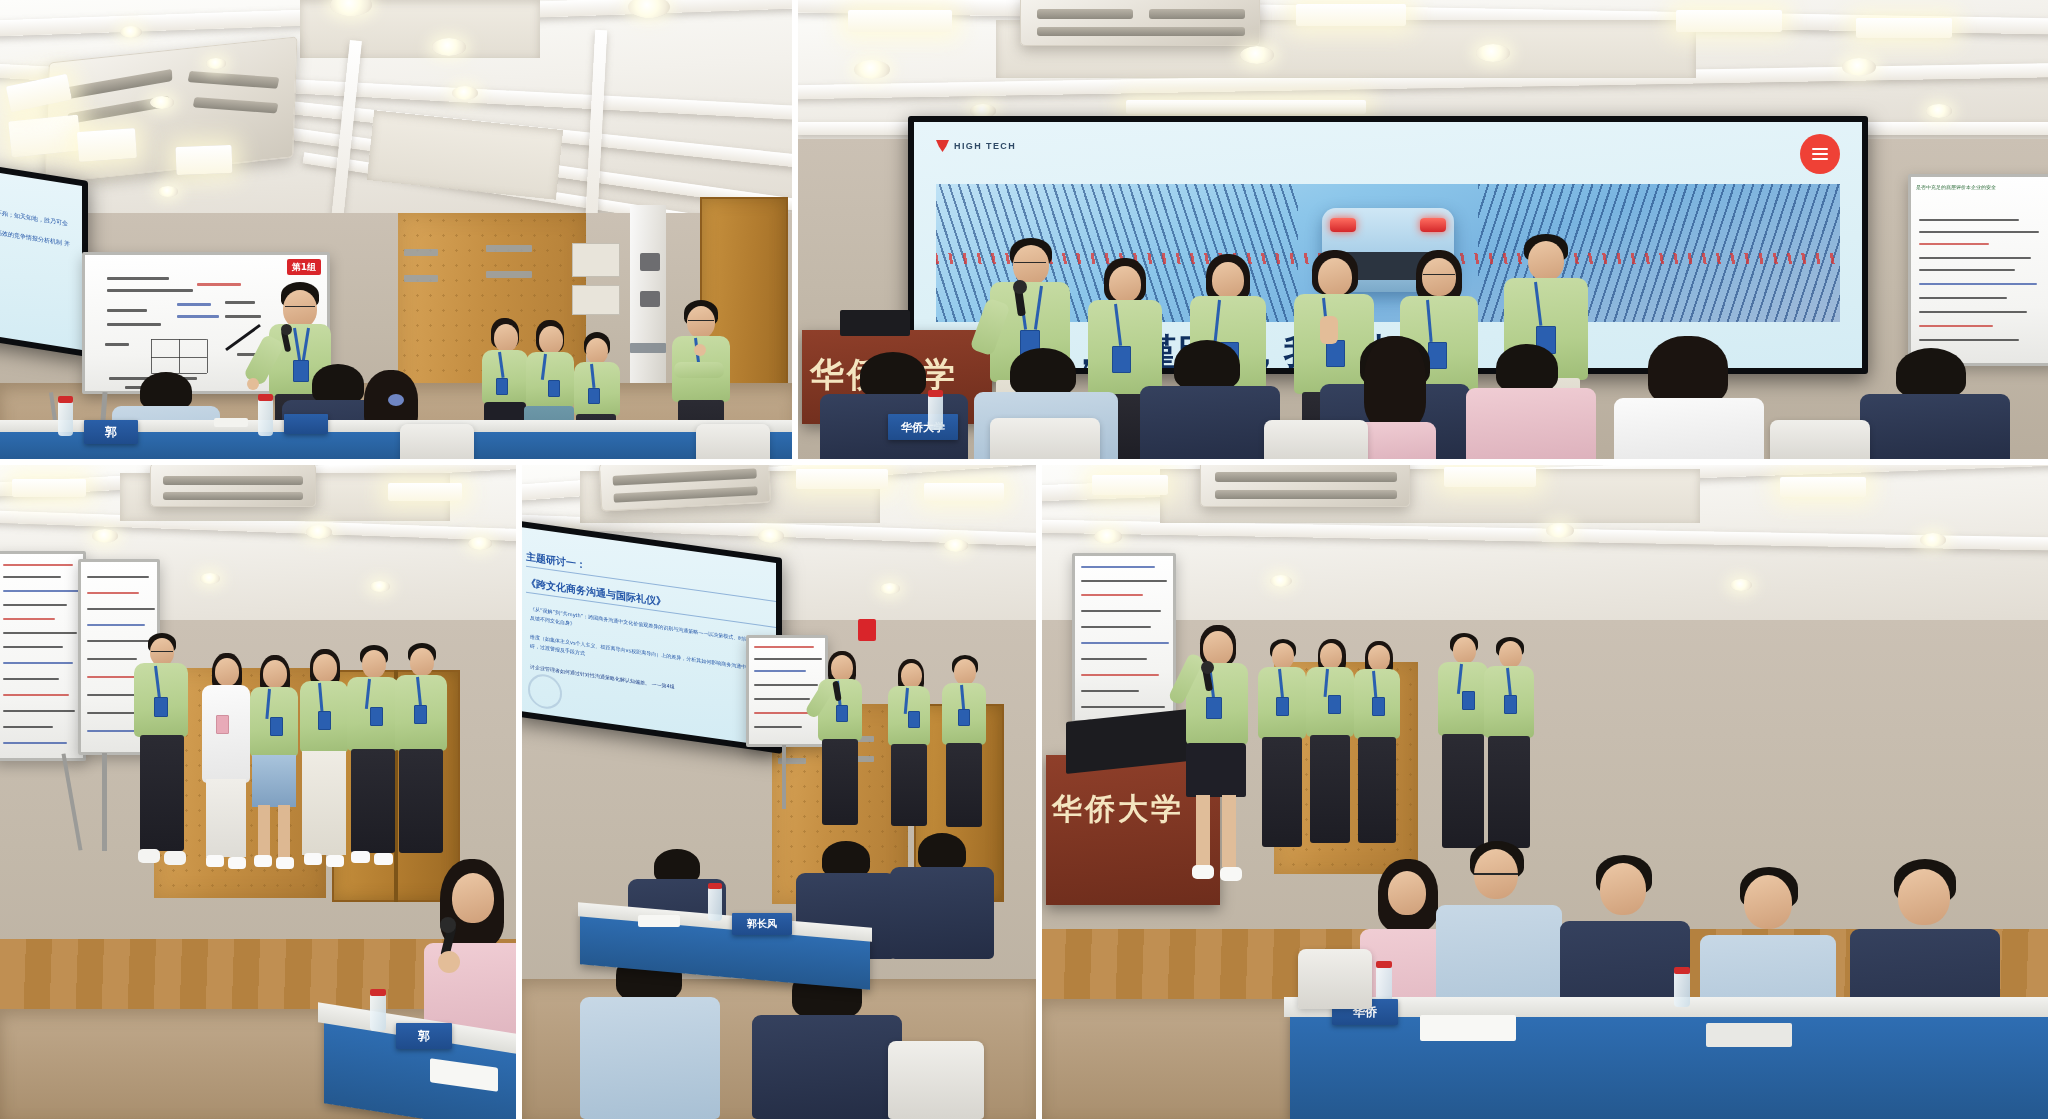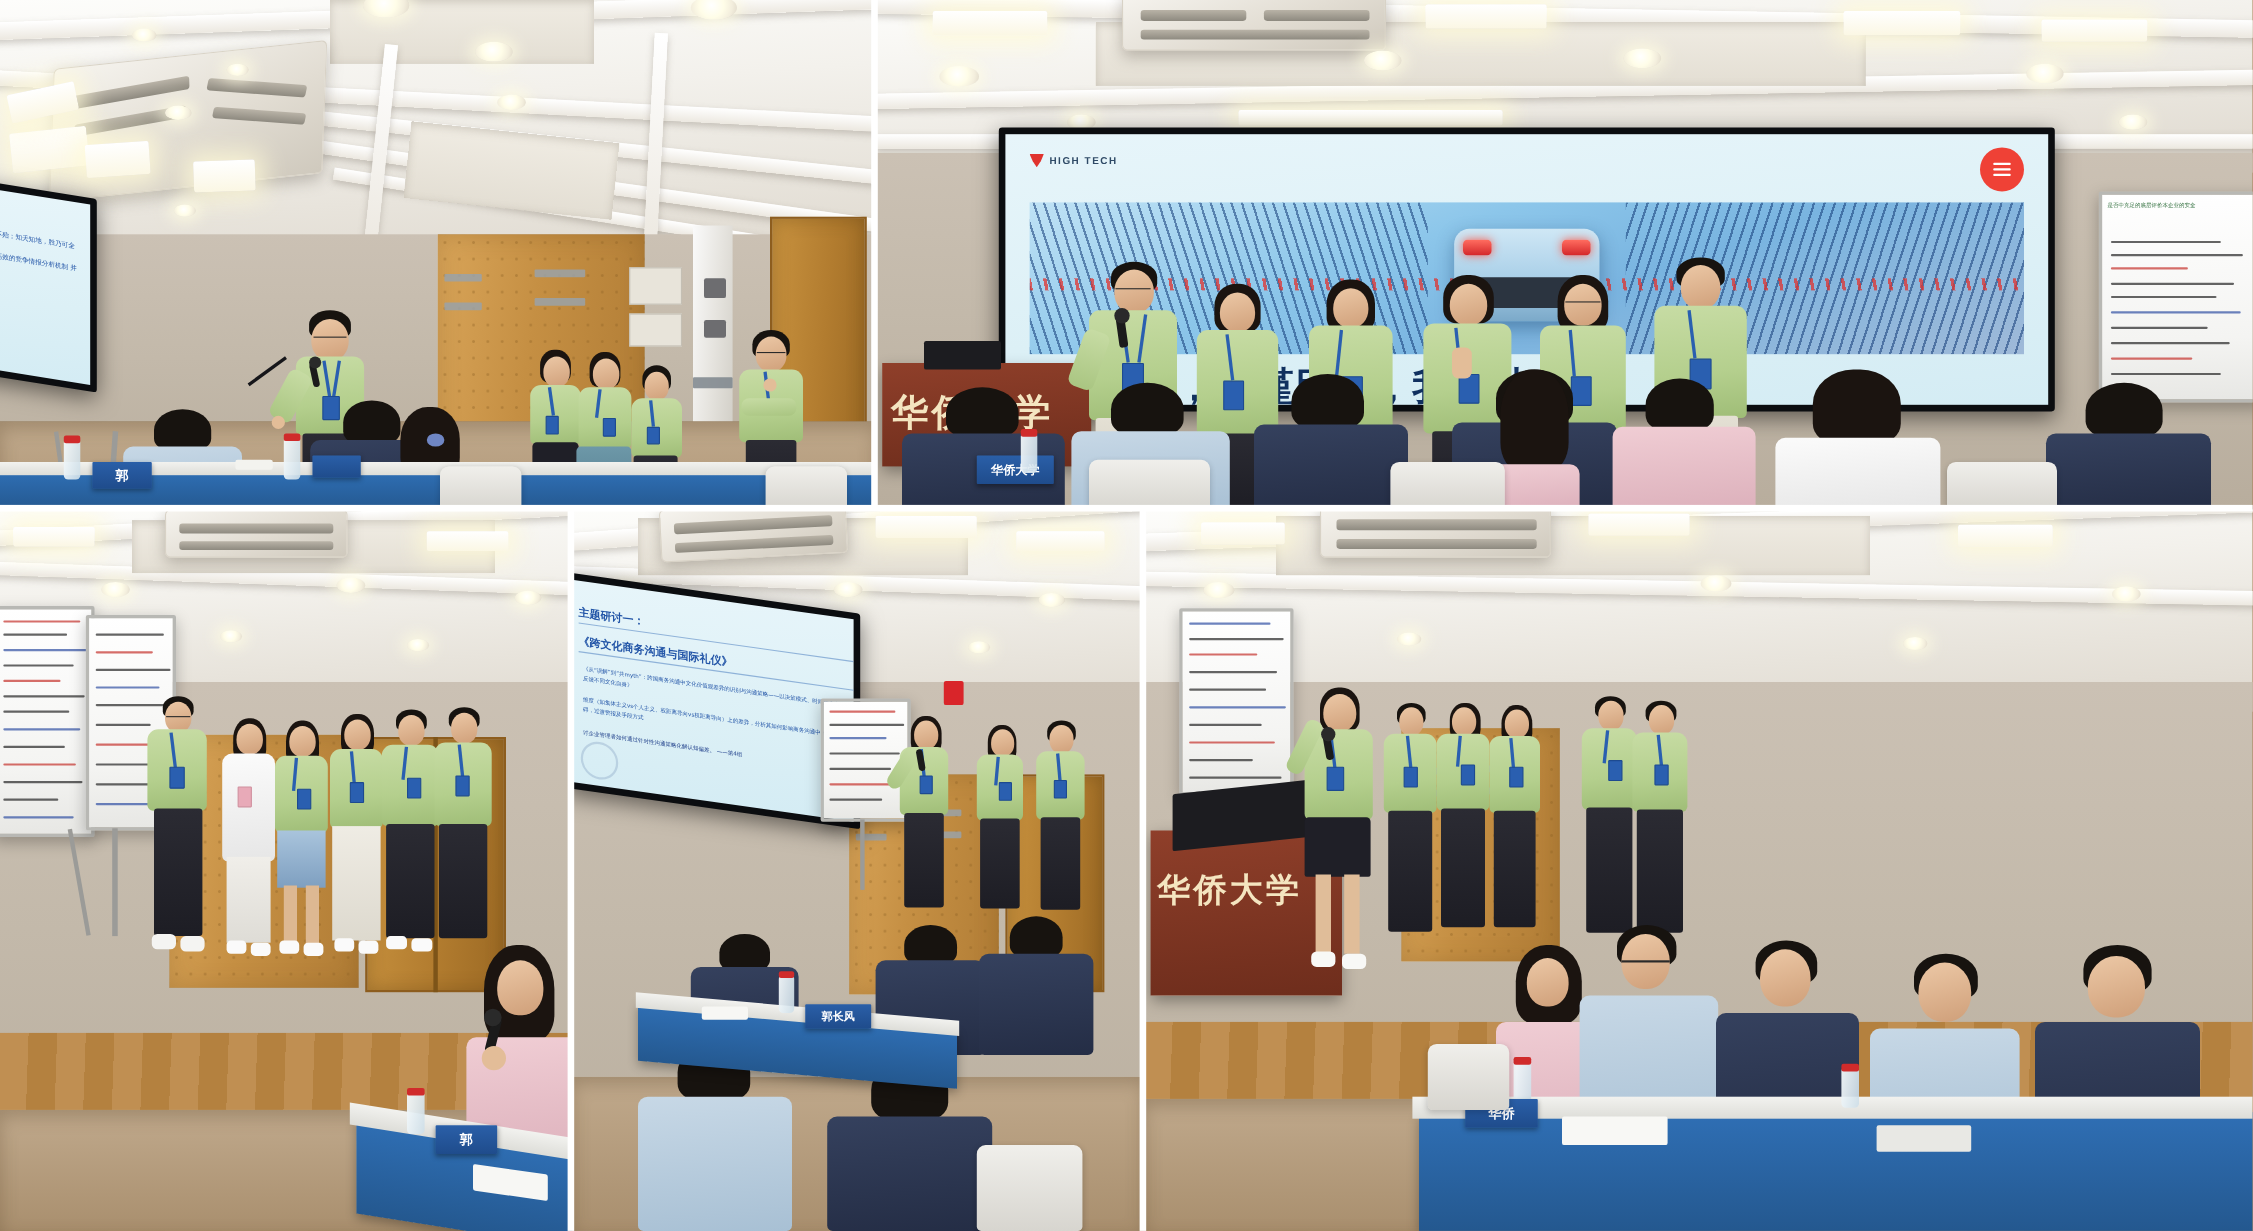--- a/index.html
+++ b/index.html
@@ -2,21 +2,21 @@
 <html><head>
 <meta charset="utf-8">
 <style>
   * { margin:0; padding:0; box-sizing:border-box; }
   html,body { width:2048px; height:1119px; overflow:hidden; background:#000; }
   body { font-family:"Liberation Sans", sans-serif; }
 
   .collage { position:relative; width:2048px; height:1119px; background:#111; }
 
   
-  .panel { position:absolute; overflow:hidden; background:#fdba74; }
+  .panel { position:absolute; overflow:hidden; background:#0f766e; }
 
   
   .ceiling { position:absolute; left:0; top:0; width:100%; height:46%;
              background:linear-gradient(176deg,#fdfdfb 0%,#f3f1ec 38%,#e8e4dc 70%,#ded8ce 100%); }
   .ceil-beam { position:absolute; background:linear-gradient(180deg,#ffffff,#ece8e0);
                box-shadow:0 3px 7px rgba(120,112,100,.35); }
   .ceil-recess { position:absolute; background:linear-gradient(180deg,#f0ece3,#e3ded3);
                  box-shadow:inset 0 2px 8px rgba(140,132,118,.35); }
   .downlight { position:absolute; border-radius:50%;
                background:radial-gradient(circle at 45% 40%,#ffffff 0%,#fffde8 42%,#f3eedd 70%,#ddd6c6 100%);
@@ -211,20 +211,42 @@
       <div class="carpet" style="left:0;bottom:-40px;width:100%;height:120px;"></div>
     </div>
 
     <div class="proj-frame" style="left:-24px;top:172px;width:112px;height:176px;transform:skewY(9deg);">
       <div class="proj-inner slide-pale">
         <div class="slide-txt" style="left:2px;top:36px;font-size:6px;">胜乃不殆；知天知地，胜乃可全</div>
         <div class="slide-txt" style="left:2px;top:56px;font-size:6px;">建立高效的竞争情报分析机制  并</div>
       </div>
     </div>
 
+    <div class="board" style="left:82px;top:252px;width:248px;height:142px;">
+      <div class="board-tag" style="right:6px;top:4px;width:34px;height:16px;font-size:9px;">第1组</div>
+      <div class="scribble" style="left:22px;top:22px;width:62px;height:3px;"></div>
+      <div class="scribble" style="left:22px;top:34px;width:86px;height:3px;"></div>
+      <div class="scribble red" style="left:112px;top:28px;width:44px;height:3px;"></div>
+      <div class="scribble" style="left:22px;top:54px;width:40px;height:3px;"></div>
+      <div class="scribble" style="left:22px;top:68px;width:54px;height:3px;"></div>
+      <div class="scribble blue" style="left:92px;top:48px;width:34px;height:3px;"></div>
+      <div class="scribble blue" style="left:92px;top:60px;width:42px;height:3px;"></div>
+      <div class="scribble" style="left:140px;top:46px;width:30px;height:3px;"></div>
+      <div class="scribble" style="left:140px;top:60px;width:36px;height:3px;"></div>
+      <div class="scribble" style="left:20px;top:88px;width:24px;height:3px;"></div>
+      <div class="scribble" style="left:66px;top:84px;width:56px;height:1px;"></div>
+      <div class="scribble" style="left:66px;top:102px;width:56px;height:1px;"></div>
+      <div class="scribble" style="left:66px;top:84px;width:1px;height:34px;"></div>
+      <div class="scribble" style="left:94px;top:84px;width:1px;height:34px;"></div>
+      <div class="scribble" style="left:122px;top:84px;width:1px;height:34px;"></div>
+      <div class="scribble" style="left:66px;top:118px;width:56px;height:1px;"></div>
+      <div class="scribble" style="left:152px;top:98px;width:48px;height:3px;"></div>
+      <div class="scribble" style="left:24px;top:122px;width:88px;height:3px;"></div>
+      <div class="scribble" style="left:40px;top:131px;width:60px;height:3px;"></div>
+    </div>
     <div class="board-leg" style="left:100px;top:392px;width:5px;height:72px;transform:rotate(4deg);"></div>
     <div class="board-leg" style="left:54px;top:392px;width:4px;height:72px;transform:rotate(-8deg);"></div>
 
     <div class="person" style="left:255px;top:282px;width:90px;height:182px;">
       <div class="hair" style="left:26px;top:0px;width:38px;height:26px;"></div>
       <div class="head" style="left:28px;top:8px;width:34px;height:38px;"></div>
       <div class="glasses" style="left:30px;top:24px;width:30px;"></div>
       <div class="torso-polo" style="left:14px;top:42px;width:62px;height:72px;"></div>
       <div class="lanyard" style="left:38px;top:46px;height:34px;transform:rotate(-9deg);"></div>
       <div class="lanyard" style="left:52px;top:46px;height:34px;transform:rotate(9deg);"></div>

